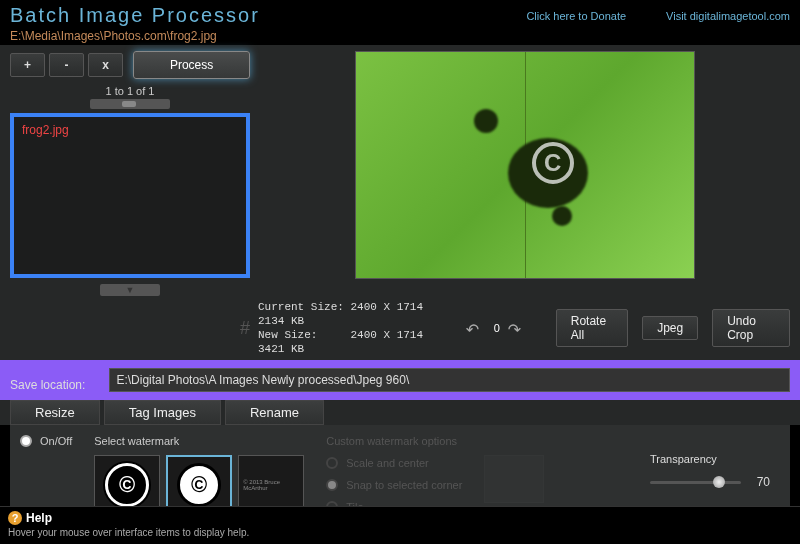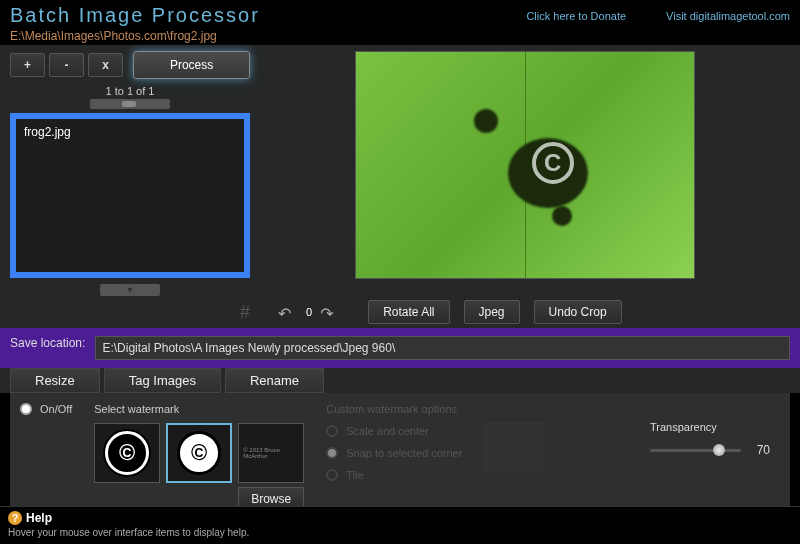--- a/index.html
+++ b/index.html
@@ -10,38 +10,38 @@
 .header-links { margin-left: auto; display: flex; gap: 40px; padding-top: 6px; }
 .header-links span { color: #6bb5d8; font-size: 11px; cursor: pointer; }
 .main { display: flex; padding: 6px 10px 0; gap: 10px; background: #262828; }
 .left-col { width: 240px; }
 .file-toolbar { display: flex; gap: 4px; align-items: center; }
 .mini-btn { width: 36px; height: 24px; background: linear-gradient(#3a3c3c,#2a2c2c); border: 1px solid #555; color: #ddd; text-align: center; line-height: 22px; cursor: pointer; border-radius: 2px; font-weight: bold; }
 .process-btn { width: 120px; height: 28px; background: linear-gradient(#4a4c4c,#363838); border: 1px solid #888; box-shadow: 0 0 8px #4a88aa; border-radius: 3px; text-align: center; line-height: 26px; color: #fff; cursor: pointer; margin-left: 6px; }
 .pager { text-align: center; font-size: 11px; color: #ccc; margin: 6px 0 2px; }
 .slider-bar { width: 80px; height: 10px; background: #555; margin: 0 auto 4px; border-radius: 2px; position: relative; }
 .slider-bar::after { content:''; position:absolute; left:40%; top:2px; width:14px; height:6px; background:#888; border-radius:2px; }
-.file-list { height: 165px; background: #1c1d1d; border: 6px solid #3b82f6; padding: 4px; font-size: 12px; color: #ffffff; overflow: hidden; }
+.file-list { height: 165px; background: #1c1d1d; border: 4px solid #3b82f6; padding: 4px; font-size: 12px; color: #ef4444; overflow: hidden; }
 .file-list div { padding: 2px 4px; }
 .expand-handle { width: 60px; height: 12px; background: #555; margin: 6px auto 0; border-radius: 2px; display:flex; align-items:center; justify-content:center; }
 .preview { flex: 1; padding-bottom: 2px; }
 .preview-img { width: 340px; height: 228px; background: linear-gradient(135deg,#7bc142 0%, #5ea82e 50%, #8bd152 100%); border: 1px solid #555; margin: 0 auto; position: relative; overflow: hidden; }
 .leaf-vein { position:absolute; left:50%; top:0; width:1px; height:100%; background:#4a7a1e; }
 .frog { position:absolute; left:45%; top:38%; width:80px; height:70px; background:#1a2a0a; border-radius:50%; filter:blur(1px); }
 .frog-leg1 { position:absolute; left:35%; top:25%; width:24px; height:24px; background:#1a2a0a; border-radius:50%; filter:blur(1px); }
 .frog-leg2 { position:absolute; left:58%; top:68%; width:20px; height:20px; background:#1a2a0a; border-radius:50%; filter:blur(1px); }
 .copyright-wm { position:absolute; left:52%; top:40%; width:42px; height:42px; border:4px solid rgba(255,255,255,0.7); border-radius:50%; display:flex; align-items:center; justify-content:center; color:rgba(255,255,255,0.7); font-size:24px; font-weight:bold; }
 .info-bar { display: flex; align-items: center; padding: 4px 10px; background: #262828; gap: 8px; }
 .hash-icon { color: #555; font-size: 18px; margin-left: 230px; }
 .size-info { font-family: 'Courier New', monospace; font-size: 11px; color: #ddd; line-height: 14px; }
 .rotate-icons { display: flex; align-items: center; gap: 4px; margin-left: 20px; }
 .rot-arrow { width: 20px; height: 16px; color: #aaa; cursor: pointer; font-size: 16px; }
 .rot-count { color: #fff; font-size: 11px; padding: 0 4px; }
 .action-btn { padding: 4px 14px; background: linear-gradient(#3a3c3c,#2a2c2c); border: 1px solid #555; color: #eee; border-radius: 2px; cursor: pointer; font-size: 12px; margin-left: 6px; }
-.save-row { padding: 8px 10px; background: #4c1d95; display: flex; align-items: flex-start; gap: 10px; }
+.save-row { padding: 8px 10px; background: #8b5cf6; display: flex; align-items: flex-end; gap: 24px; }
 .save-label { font-size: 12px; color: #ddd; }
 .save-input { flex: 1; height: 24px; background: #333; border: 1px solid #555; color: #ddd; padding: 0 6px; font-size: 12px; }
 .tabs { display: flex; padding: 0 10px; background: #262828; gap: 4px; }
 .tab { padding: 4px 24px; background: linear-gradient(#3c3e3e,#2e3030); border: 1px solid #444; color: #eee; cursor: pointer; font-size: 13px; }
 .tab.active { background: linear-gradient(#6a6c6c,#555); color: #fff; }
 .panel { padding: 10px; background: #2e3030; margin: 0 10px; display: flex; gap: 22px; align-items: flex-start; }
 .onoff { display: flex; align-items: center; gap: 8px; font-size: 11px; }
 .radio { width: 12px; height: 12px; border-radius: 50%; border: 2px solid #aaa; background: #fff; }
 .wm-section-label { font-size: 11px; color: #ccc; }
 .wm-thumbs { display: flex; gap: 6px; margin-top: 8px; }
@@ -104,20 +104,24 @@
       <div class="frog"></div>
         <div class="frog-leg1"></div>
         <div class="frog-leg2"></div>
       <div class="copyright-wm">C</div>
     </div>
   </div>
 </div>
 
 <div class="info-bar">
   <span class="hash-icon">#</span>
+  <div class="size-info">
+    <div><span>Current Size:</span> <span>2400  X  1714    2134 KB</span></div>
+    <div><span>New Size:</span>&nbsp;&nbsp;&nbsp;&nbsp; <span>2400  X  1714    3421 KB</span></div>
+  </div>
   <div class="rotate-icons">
     <span class="rot-arrow">↶</span>
     <span class="rot-count">0</span>
     <span class="rot-arrow">↷</span>
   </div>
   <div class="action-btn" style="margin-left:20px;">Rotate All</div>
   <div class="action-btn">Jpeg</div>
   <div class="action-btn">Undo Crop</div>
 </div>
 

